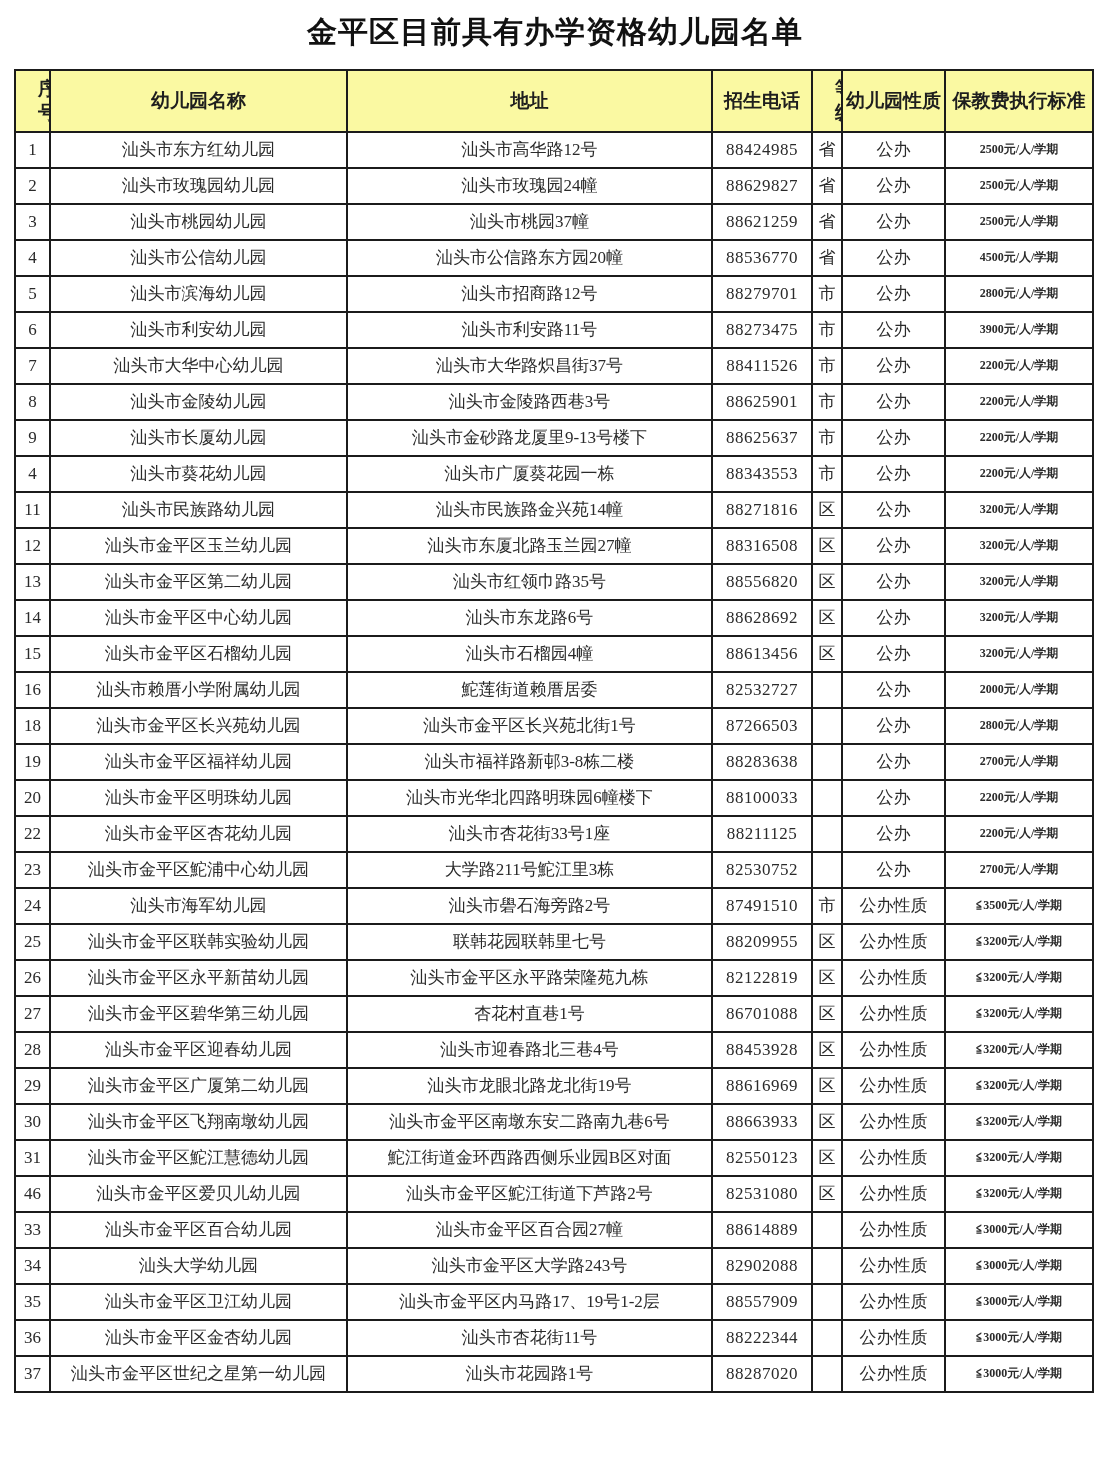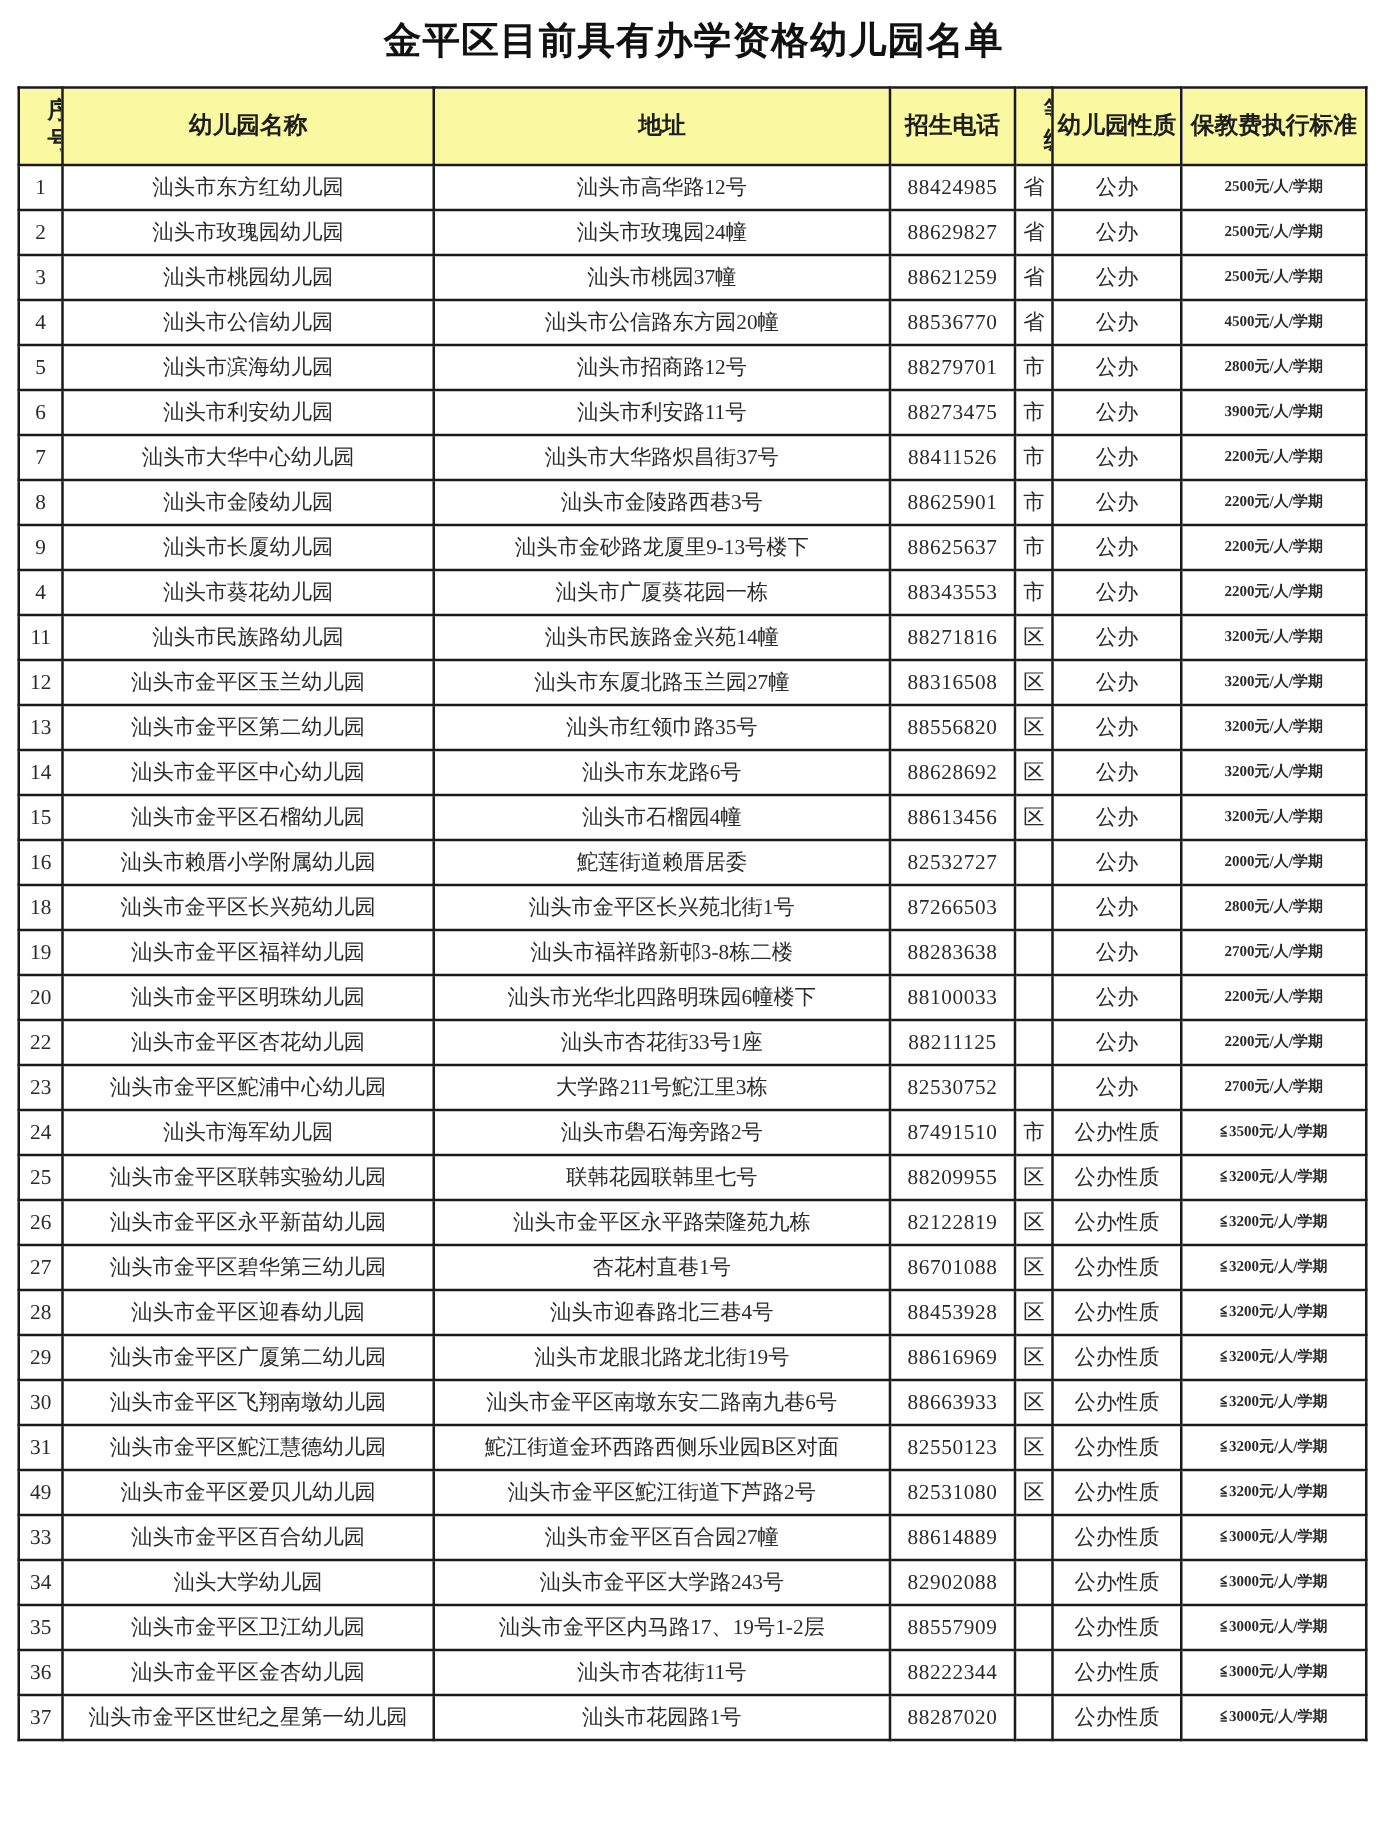--- a/index.html
+++ b/index.html
@@ -338,21 +338,21 @@
         <tr>
           <td class="c0">31</td>
           <td class="c1">汕头市金平区鮀江慧德幼儿园</td>
           <td class="c2">鮀江街道金环西路西侧乐业园B区对面</td>
           <td class="c3">82550123</td>
           <td class="c4">区</td>
           <td class="c5">公办性质</td>
           <td class="c6">≦3200元/人/学期</td>
         </tr>
         <tr>
-          <td class="c0">49</td>
+          <td class="c0">46</td>
           <td class="c1">汕头市金平区爱贝儿幼儿园</td>
           <td class="c2">汕头市金平区鮀江街道下芦路2号</td>
           <td class="c3">82531080</td>
           <td class="c4">区</td>
           <td class="c5">公办性质</td>
           <td class="c6">≦3200元/人/学期</td>
         </tr>
         <tr>
           <td class="c0">33</td>
           <td class="c1">汕头市金平区百合幼儿园</td>

